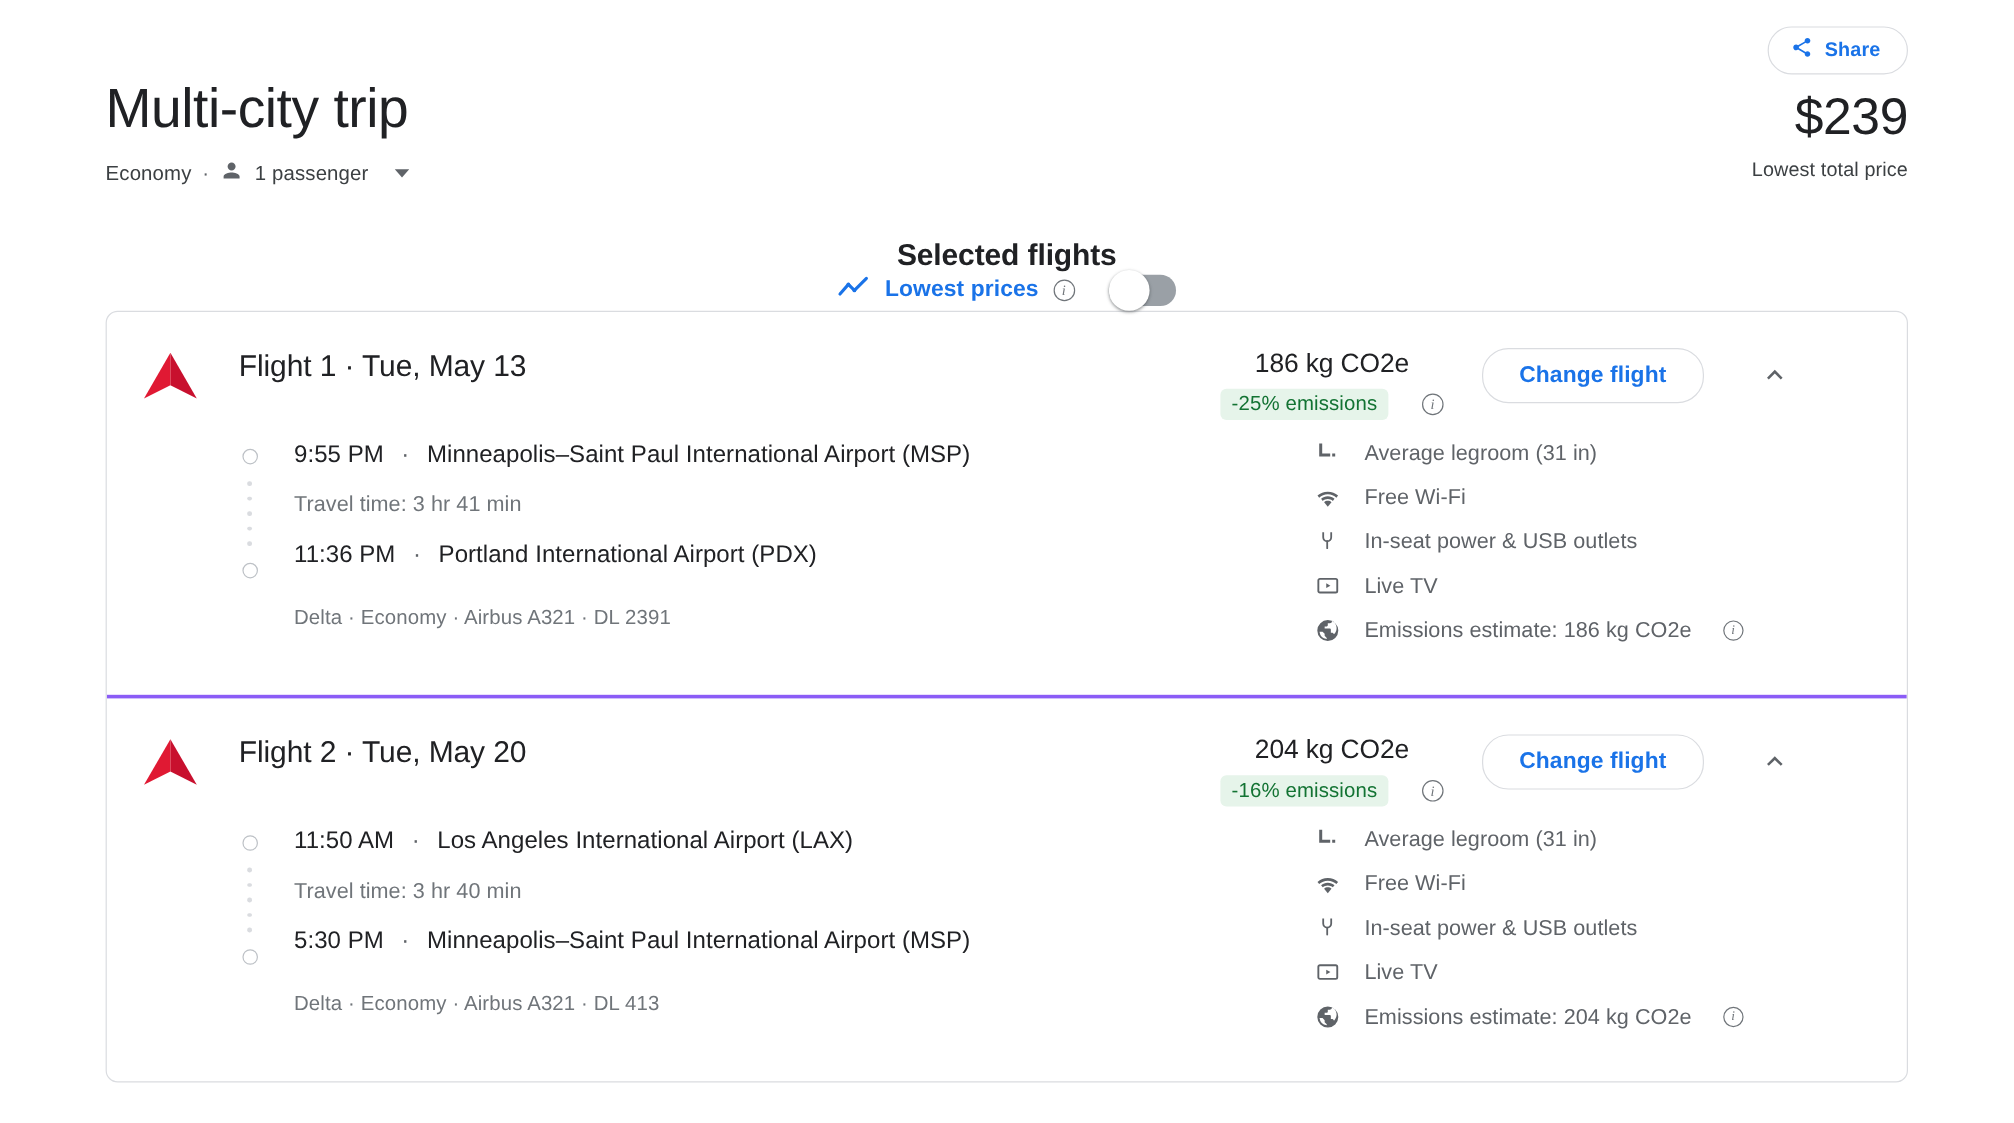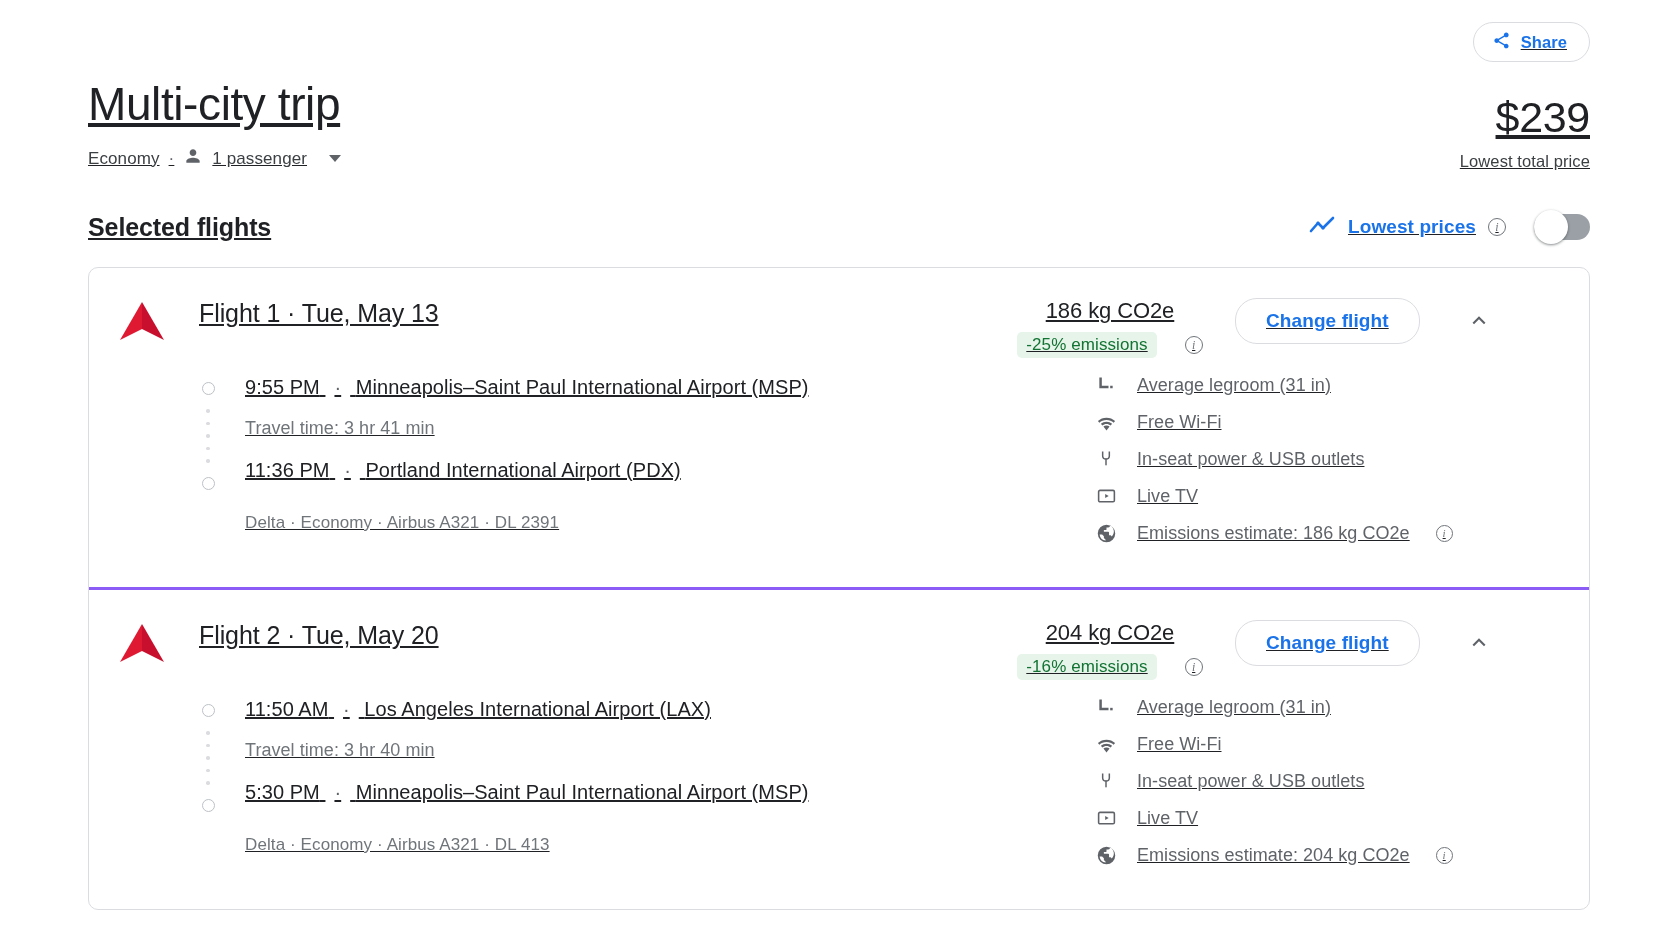--- a/index.html
+++ b/index.html
@@ -12,21 +12,20 @@
   body {
     width: 1678px;
     height: 936px;
     overflow: hidden;
     position: relative;
   }
 
   .page {
     padding: 0 88px;
     position: relative;
-    text-decoration: underline;
   }
 
   
   .share-row {
     display: flex;
     justify-content: flex-end;
     padding-top: 22px;
   }
   .share-btn {
     display: inline-flex;
@@ -40,23 +39,23 @@
     cursor: pointer;
     color: #1a73e8;
     font-size: 16.5px;
     font-weight: 600;
     letter-spacing: .1px;
   }
 
   
   .title-row {
     display: flex;
-    align-items: flex-end;
+    align-items: center;
     justify-content: space-between;
-    margin-top: 14px;
+    margin-top: 0;
   }
   .title-left { }
   h1.trip-title {
     font-size: 46px;
     line-height: 56px;
     font-weight: 400;
     margin: 0;
     letter-spacing: -0.4px;
     color: #202124;
   }
@@ -102,20 +101,21 @@
     margin-top: 10px;
     letter-spacing: .1px;
   }
 
   
   .sel-row {
     display: flex;
     align-items: center;
     justify-content: space-between;
     margin-top: 40px;
+    flex-direction: column;
   }
   h2.sel-title {
     font-size: 25px;
     line-height: 32px;
     font-weight: 700;
     margin: 0;
     letter-spacing: -0.1px;
     color: #202124;
   }
   .track-wrap {
@@ -161,21 +161,21 @@
     position: absolute;
     left: 0px; top: -4px;
     width: 34px; height: 34px;
     border-radius: 50%;
     background: #ffffff;
     box-shadow: 0 1px 3px rgba(60,64,67,.4), 0 1px 2px rgba(60,64,67,.25);
   }
 
   
   .card {
-    margin-top: 24px;
+    margin-top: 4px;
     border: 1px solid #dadce0;
     border-radius: 10px;
     background: #fff;
     overflow: hidden;
   }
   .flight-block { padding: 0; }
   .flight-block + .flight-block { border-top: 3px solid #8b5cf6; }
 
   .flight-head {
     display: flex;

